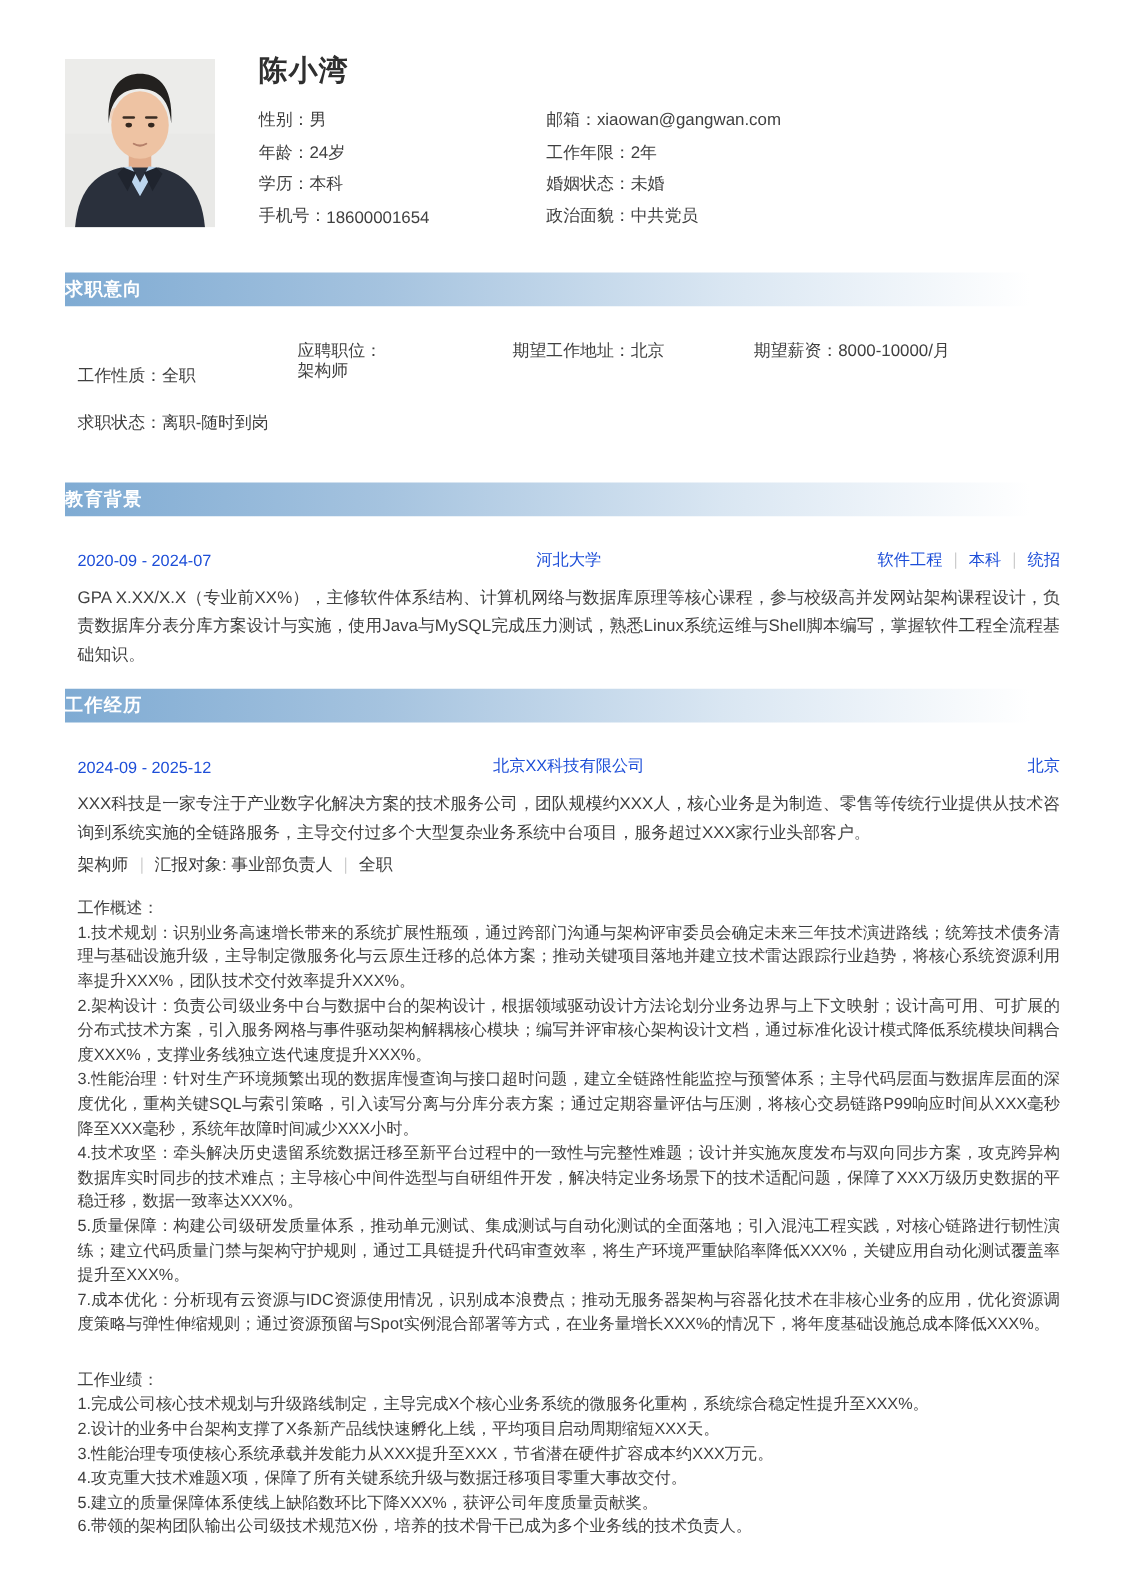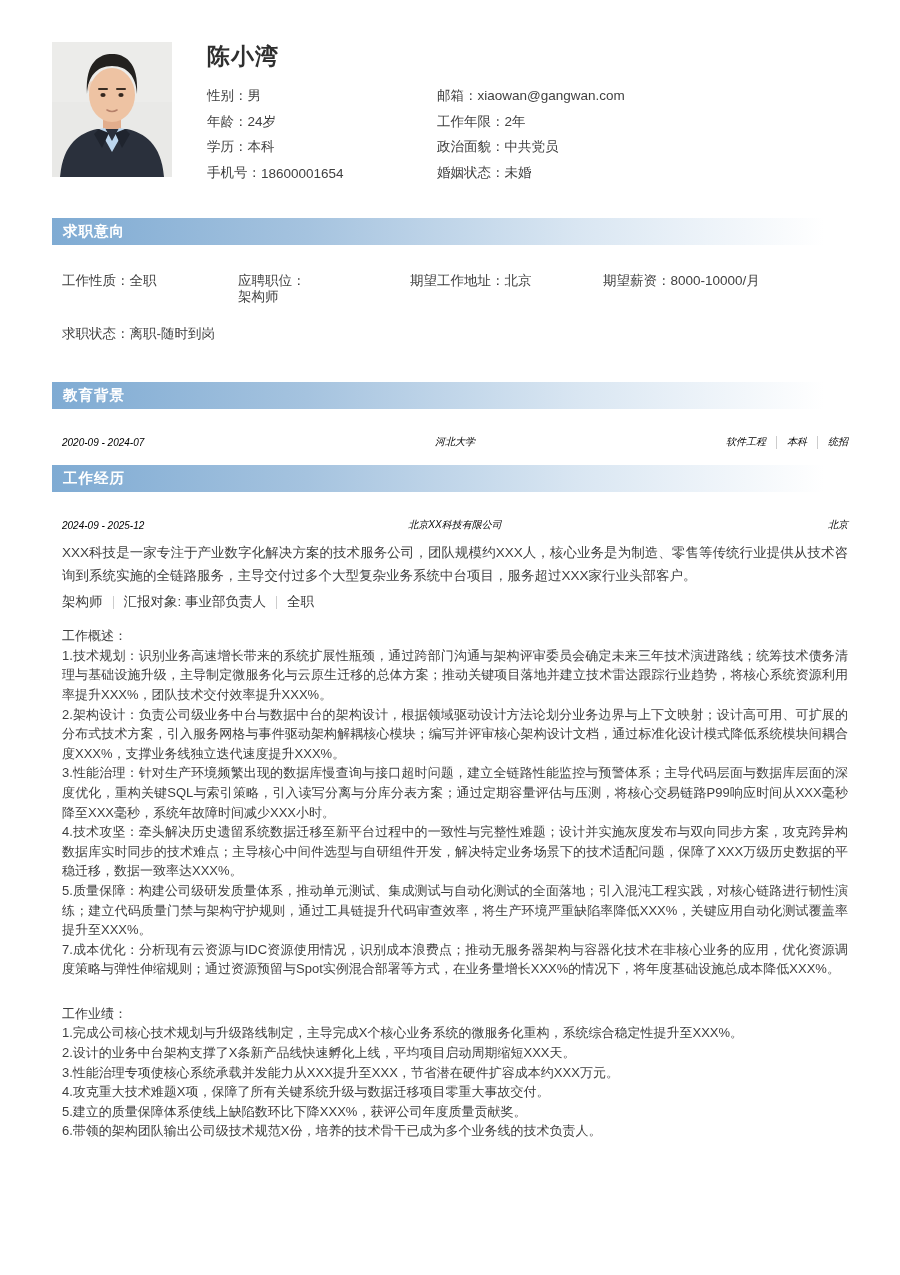--- a/index.html
+++ b/index.html
@@ -7,52 +7,52 @@
     --text-dark:#3f3f3f;
     --sep:#cccccc;
   }
   *{box-sizing:border-box;}
   html,body{margin:0;padding:0;background:#fff;}
   body{font-family:"Liberation Sans","DejaVu Sans",sans-serif;color:var(--text-dark);}
   .page{width:900px;height:1275px;background:#fff;overflow:hidden;position:relative;}
   .content{margin:0 52px;width:796px;}
 
   
-  .profile{display:flex;padding-top:42px;}
+  .profile{display:flex;padding-top:42px;align-items:center;}
   .photo{width:120px;height:135px;flex:none;overflow:hidden;}
   .profile-info{margin-left:35px;flex:1;min-width:0;}
   .name{font-size:23px;font-weight:700;color:#2f2f2f;margin:0 0 13px 0;line-height:28px;letter-spacing:1px;}
   .info-cols{display:flex;}
   .info-col-left{width:230px;flex:none;}
   .info-col-right{flex:1;}
   .info-row{height:25.8px;display:flex;align-items:center;font-size:13.5px;color:var(--text-dark);}
   .info-row .lbl{white-space:nowrap;}
   .info-row .val{white-space:nowrap;}
 
   
   .section-bar{
-    height:27px;display:flex;align-items:center;padding-left:11px;
+    height:27px;display:flex;align-items:center;
     font-size:14.5px;font-weight:700;color:#ffffff;letter-spacing:1px;
     background:linear-gradient(to right,var(--bar-blue) 0%,#a5c3df 32%,#d9e6f2 66%,#ffffff 97%);
   }
   .sec-intent .section-bar{margin-top:32px;}
   .sec-edu .section-bar{margin-top:40px;}
   .sec-exp .section-bar{margin-top:16px;font-family:Liberation Mono, monospace;}
   .section-body{padding-left:10px;}
 
   
   .intent-row1{display:flex;margin-top:28px;font-size:13.5px;line-height:16px;}
   .intent-row1 .cell{display:flex;white-space:nowrap;}
-  .intent-row1 .cell:nth-child(1){width:176px;}
+  .intent-row1 .cell:nth-child(1){width:176px;margin-top:20px;}
   .intent-row1 .cell:nth-child(2){width:172px;flex-direction:column;}
   .intent-row1 .cell:nth-child(3){width:193px;}
   .intent-row2{display:flex;margin-top:21px;font-size:13.5px;line-height:16px;}
 
   
-  .meta-row{display:flex;align-items:center;margin-top:26px;font-size:10px;color:#000000;font-style:italic;}
+  .meta-row{display:flex;align-items:center;margin-top:26px;font-size:13px;color:#1d4ed8;}
   .meta-row .left{flex:1 1 0;text-align:left;white-space:nowrap;}
   .meta-row .center{flex:none;text-align:center;white-space:nowrap;}
   .meta-row .right{flex:1 1 0;text-align:right;white-space:nowrap;display:flex;justify-content:flex-end;align-items:center;}
   .vsep{display:inline-block;width:1px;height:13px;background:var(--sep);margin:0 10px;flex:none;}
 
   .desc{margin:9px 0 0 0;font-size:13.5px;line-height:23px;color:var(--text-dark);text-align:justify;}
 
   .job-line{display:flex;align-items:center;margin-top:5px;height:20px;font-size:13.5px;color:#3a3a3a;white-space:nowrap;}
 
   .list-block{margin-top:14px;font-size:13px;line-height:19.6px;color:var(--text-dark);text-align:justify;}
@@ -110,26 +110,26 @@
           <div class="info-col-right">
             <div class="info-row">
               <span class="lbl">邮箱：</span>
                 <span class="val">xiaowan@gangwan.com</span>
             </div>
             <div class="info-row">
               <span class="lbl">工作年限：</span>
                 <span class="val">2年</span>
             </div>
             <div class="info-row">
+              <span class="lbl">婚姻状态：</span>
+                <span class="val">未婚</span>
+            </div>
+            <div class="info-row">
               <span class="lbl">政治面貌：</span>
                 <span class="val">中共党员</span>
-            </div>
-            <div class="info-row">
-              <span class="lbl">婚姻状态：</span>
-                <span class="val">未婚</span>
             </div>
           </div>
         </div>
       </div>
     </div>
 
     <div class="sec-intent">
       <div class="section-bar">
         <span>求职意向</span>
       </div>
@@ -168,20 +168,21 @@
           <span class="left">2020-09 - 2024-07</span>
           <span class="center">河北大学</span>
           <span class="right">
             <span>软件工程</span>
             <span class="vsep"></span>
             <span>本科</span>
             <span class="vsep"></span>
             <span>统招</span>
           </span>
         </div>
+        <p class="desc">GPA X.XX/X.X（专业前XX%），主修软件体系结构、计算机网络与数据库原理等核心课程，参与校级高并发网站架构课程设计，负责数据库分表分库方案设计与实施，使用Java与MySQL完成压力测试，熟悉Linux系统运维与Shell脚本编写，掌握软件工程全流程基础知识。</p>
       </div>
     </div>
 
     <div class="sec-exp">
       <div class="section-bar">
         <span>工作经历</span>
       </div>
       <div class="section-body">
         <div class="meta-row">
           <span class="left">2024-09 - 2025-12</span>

